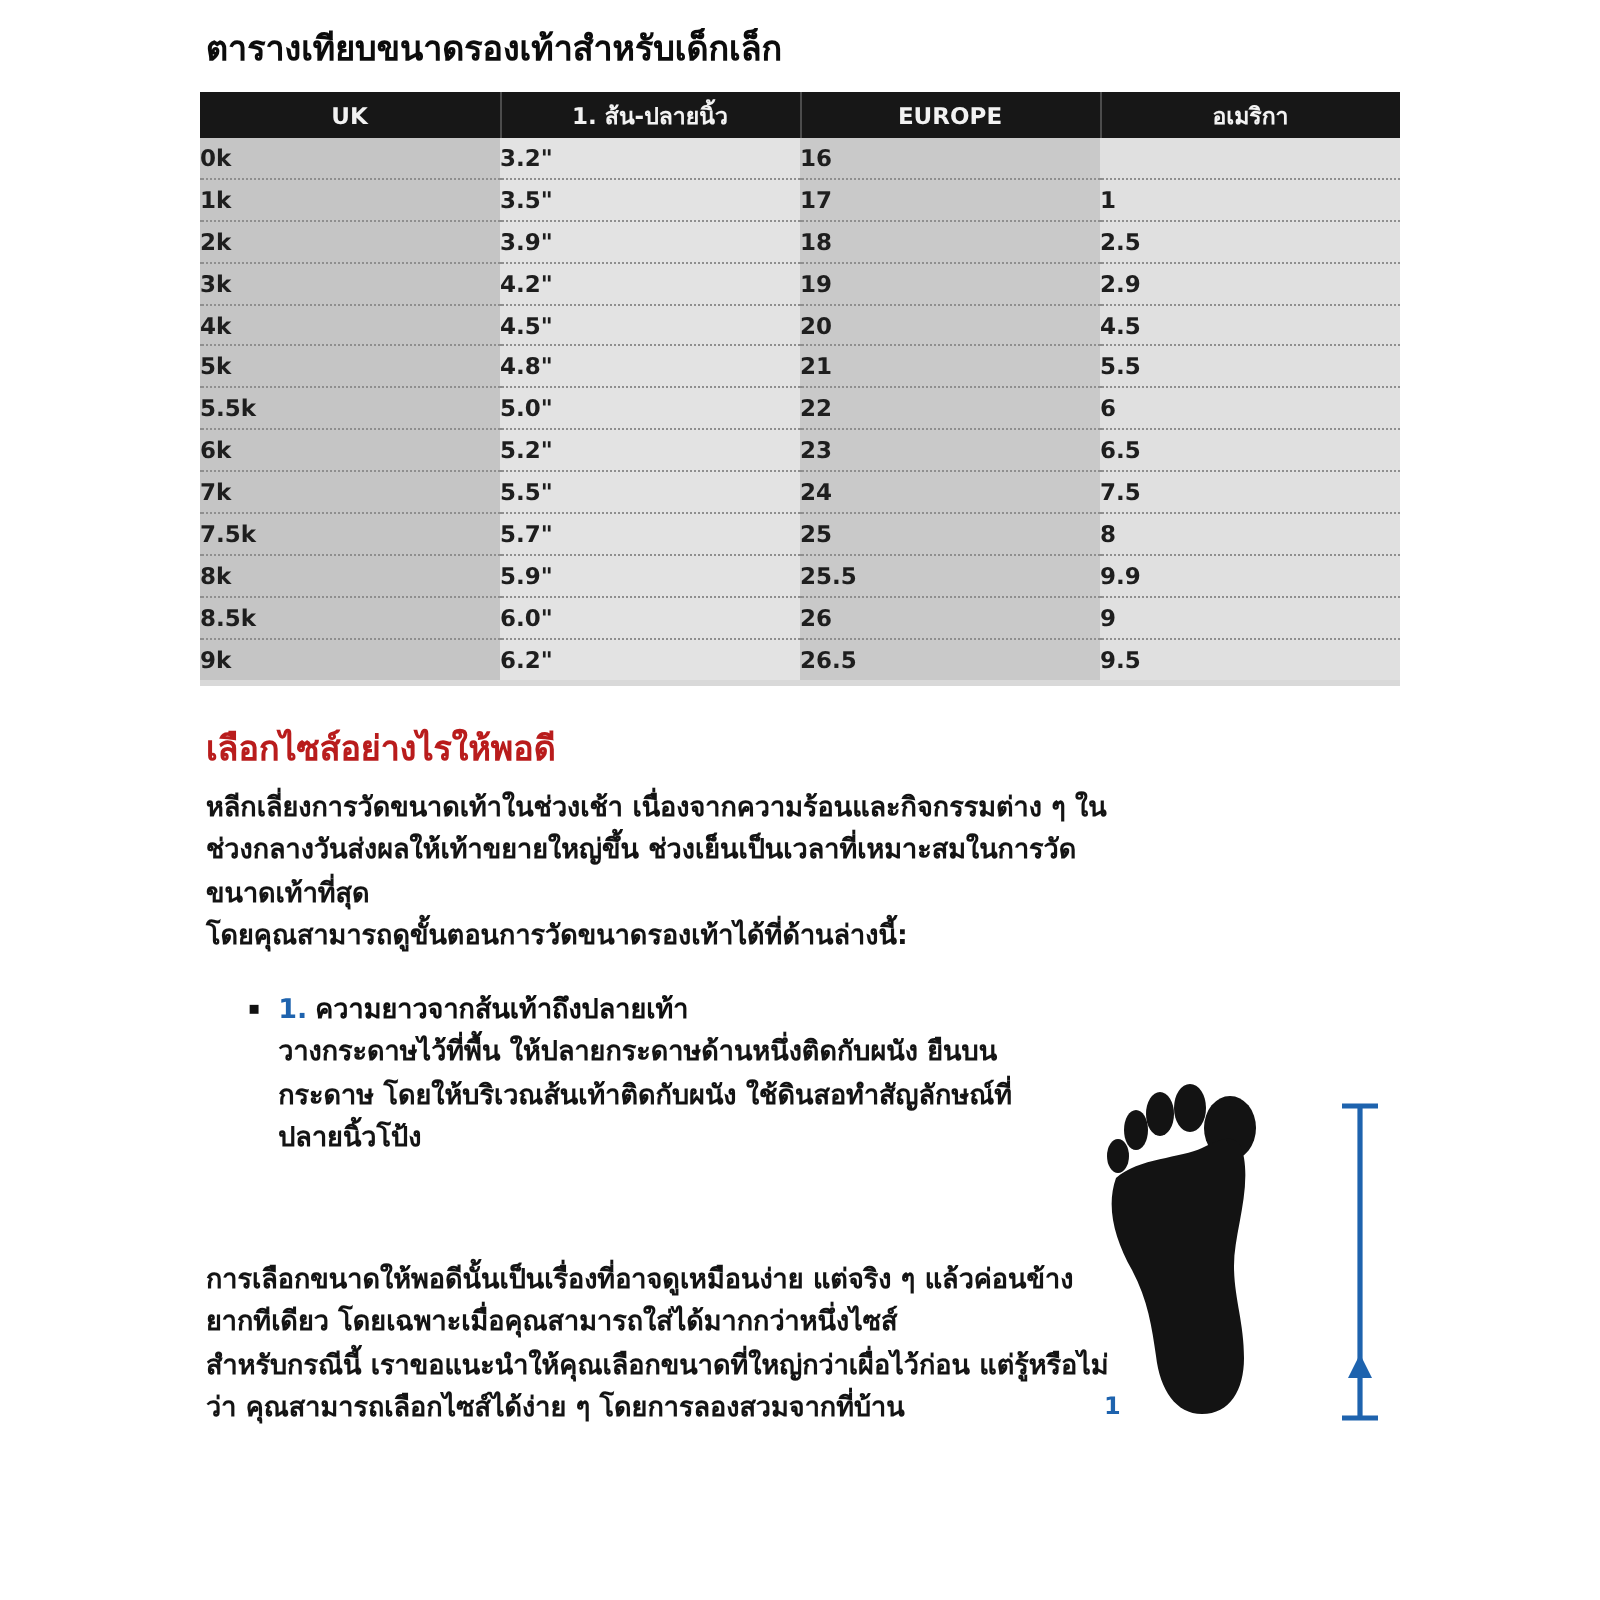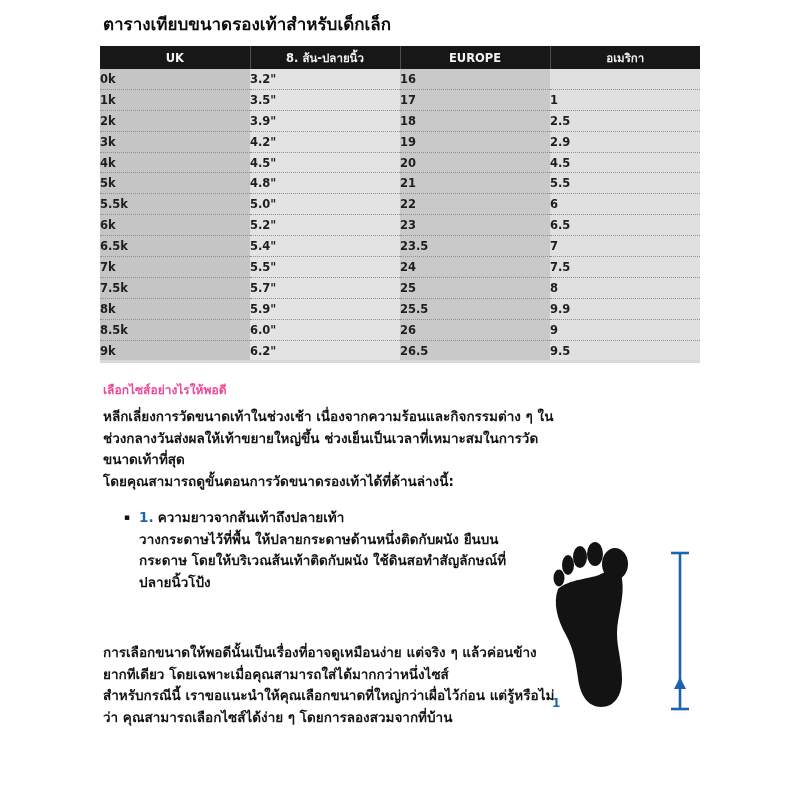--- a/index.html
+++ b/index.html
@@ -19,21 +19,21 @@
   table.sizes tbody td{
     text-align:left;font-size:11.5px;font-weight:700;color:#1e1e1e;
     height:19.9px;padding:0;border-bottom:1px dotted #8f8f8f;
   }
   table.sizes tbody tr:last-child td{border-bottom:3px solid #d9d9d9;}
   td.col0{background:#c5c5c5;}
   td.col1{background:#e3e3e3;}
   td.col2{background:#c9c9c9;}
   td.col3{background:#e0e0e0;}
 
-  .section-heading{font-size:12px;font-weight:bold;color:#ec4899;margin:17px 0 7px 3px;}
+  .section-heading{font-size:17px;font-weight:bold;color:#b91c1c;margin:17px 0 7px 3px;}
   .para{font-size:13.5px;font-weight:600;line-height:21.5px;width:452px;margin:0 0 0 3px;color:#141414;}
 
   .step{display:flex;margin:15px 0 0 24px;width:412px;}
   .bullet{font-size:9px;line-height:21.5px;margin:0 9px 0 0;color:#111;}
   .step-body{font-size:13.5px;font-weight:600;line-height:21.5px;color:#141414;}
   .step-num{color:#1e63ae;font-weight:700;margin-right:4px;}
   .step-title{font-weight:700;color:#101010;}
 
   .foot-figure{position:absolute;left:543px;top:537px;width:162px;height:186px;}
   .foot-figure svg{display:block;}
@@ -52,21 +52,21 @@
 
 <div class="page">
   <div class="content">
 
     <div class="doc-title">ตารางเทียบขนาดรองเท้าสำหรับเด็กเล็ก</div>
 
     <table class="sizes">
       <thead>
         <tr>
           <th>UK</th>
-          <th>8. ส้น-ปลายนิ้ว</th>
+          <th>1. ส้น-ปลายนิ้ว</th>
           <th>EUROPE</th>
           <th>อเมริกา</th>
         </tr>
       </thead>
       <tbody>
           <tr>
             <td class="col0">0k</td>
             <td class="col1">3.2"</td>
             <td class="col2">16</td>
             <td class="col3"></td>
@@ -105,26 +105,20 @@
             <td class="col0">5.5k</td>
             <td class="col1">5.0"</td>
             <td class="col2">22</td>
             <td class="col3">6</td>
           </tr>
           <tr>
             <td class="col0">6k</td>
             <td class="col1">5.2"</td>
             <td class="col2">23</td>
             <td class="col3">6.5</td>
-          </tr>
-          <tr>
-            <td class="col0">6.5k</td>
-            <td class="col1">5.4"</td>
-            <td class="col2">23.5</td>
-            <td class="col3">7</td>
           </tr>
           <tr>
             <td class="col0">7k</td>
             <td class="col1">5.5"</td>
             <td class="col2">24</td>
             <td class="col3">7.5</td>
           </tr>
           <tr>
             <td class="col0">7.5k</td>
             <td class="col1">5.7"</td>

